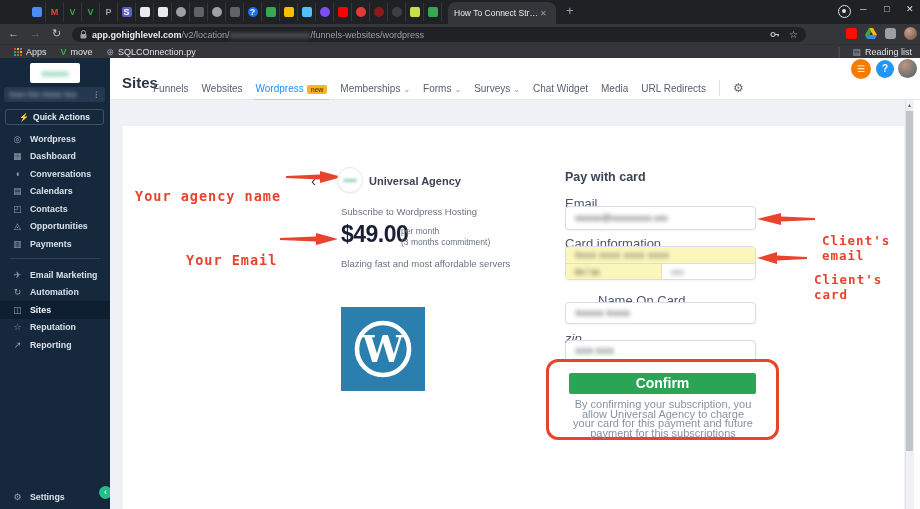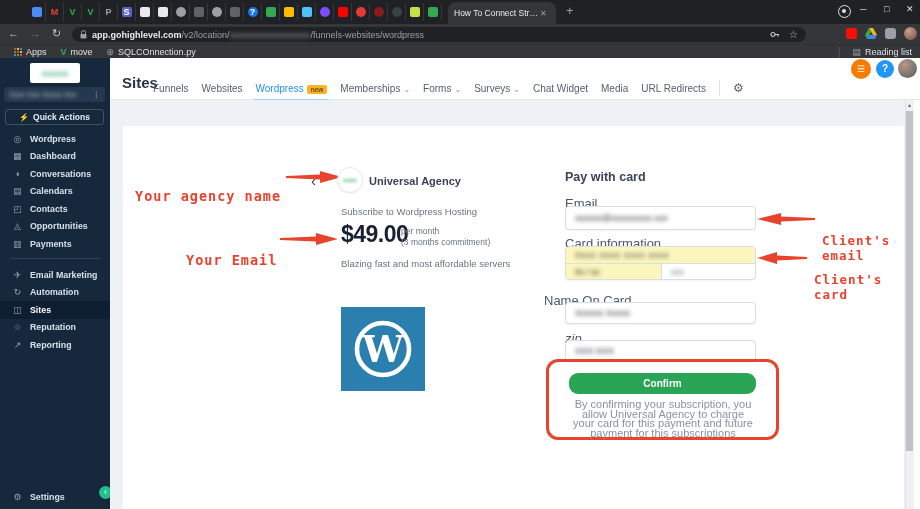--- a/index.html
+++ b/index.html
@@ -98,21 +98,21 @@
   .finput{width:191px;height:24px;border:1px solid #d8dee4;border-radius:4px;background:#fff;box-shadow:0 1px 2px rgba(0,0,0,.05);display:flex;align-items:center;padding:0 9px;font-size:9px;color:#30313d;}
   .finput .blurv{filter:blur(2px);}
   .finput-sm{height:22px;}
   .card-group{left:565px;top:246px;width:191px;height:34px;border:1px solid #d8dee4;border-radius:4px;overflow:hidden;box-shadow:0 1px 2px rgba(0,0,0,.05);}
   .cg-row1{height:17px;background:#fbf6bb;border-bottom:1px solid #d8dee4;display:flex;align-items:center;padding:0 9px;font-size:8.5px;color:#30313d;letter-spacing:1px;}
   .cg-row2{height:16px;display:flex;font-size:8.5px;color:#30313d;}
   .cg-exp{width:96px;background:#fbf6bb;border-right:1px solid #d8dee4;display:flex;align-items:center;padding:0 9px;}
   .cg-cvc{flex:1;display:flex;align-items:center;padding:0 9px;color:#6a7383;}
   .blurv{filter:blur(2px);}
   .red-box{left:546px;top:359px;width:233px;height:81px;border:3px solid #e8432d;border-radius:12px;}
-  .confirm-btn{left:569px;top:373px;width:187px;height:21px;background:#2aa455;border-radius:9px;color:#fff;font-size:10px;font-weight:bold;text-align:center;line-height:21px;cursor:pointer;}
+  .confirm-btn{left:569px;top:373px;width:187px;height:21px;background:#2aa455;border-radius:2px;color:#fff;font-size:14px;font-weight:bold;text-align:center;line-height:21px;cursor:pointer;}
   .disclaimer{left:572px;top:400px;width:182px;font-size:11px;line-height:9.5px;color:#8792a2;text-align:center;}
   .arrow-svg{display:block;}
 </style>
 </head>
 <body>
 
 <div class="abs tabstrip">
   <div class="abs pinned">
       <span class="ptab">
         <span class="pticon" style="background: rgb(74, 140, 247);"></span>
@@ -428,21 +428,21 @@
     <div class="cg-cvc">
         <span class="blurv">xxx</span>
       </div>
   </div>
 </div>
 <svg class="abs arrow-svg" style="left:757px;top:251px;" width="50" height="14">
     <polygon points="50,6 20,4.5 20,1 0,7 20,13 20,9.5 50,8" fill="#e8432d"></polygon>
   </svg>
 <div class="abs ann ann-md" style="left:814px;top:250px;">Client's card</div>
 
-<div class="abs flabel" style="left:544px;top:293px;">Name On Card</div>
+<div class="abs flabel" style="left:598px;top:293px;">Name On Card</div>
 <div class="abs finput finput-sm" style="left:565px;top:302px;">
     <span class="blurv">Xxxxxx Xxxxx</span>
   </div>
 <div class="abs flabel" style="left:565px;top:331px;font-style:italic;">zip</div>
 <div class="abs finput finput-sm" style="left:565px;top:340px;">
     <span class="blurv">XXX-XXX</span>
   </div>
 
 <div class="abs red-box"></div>
 <div class="abs confirm-btn">Confirm</div>

